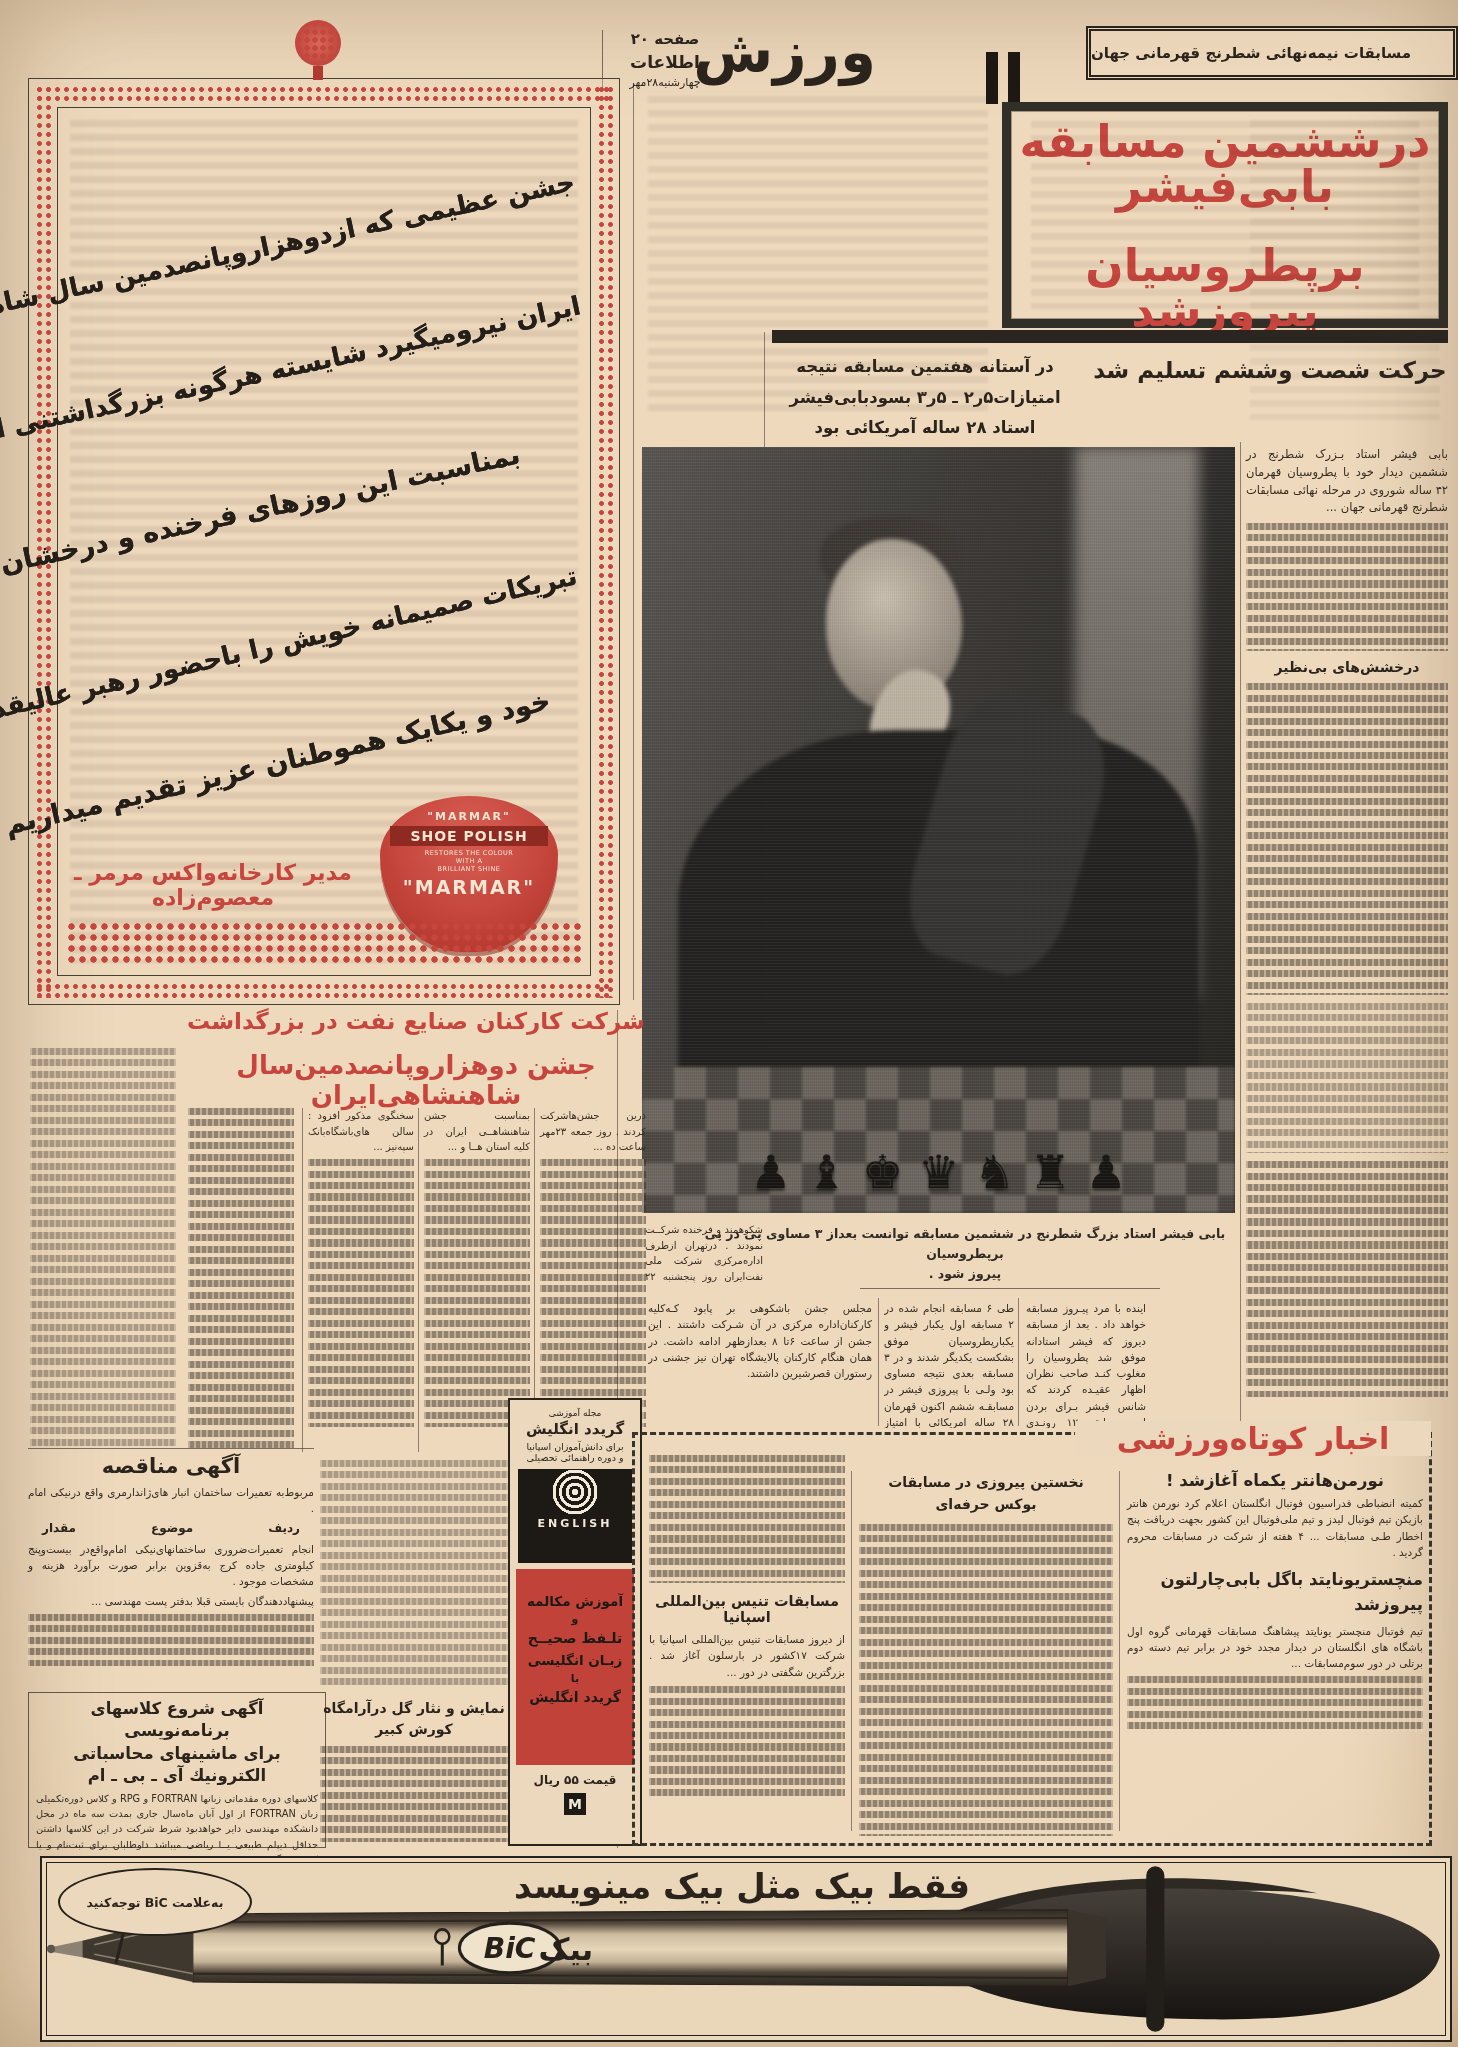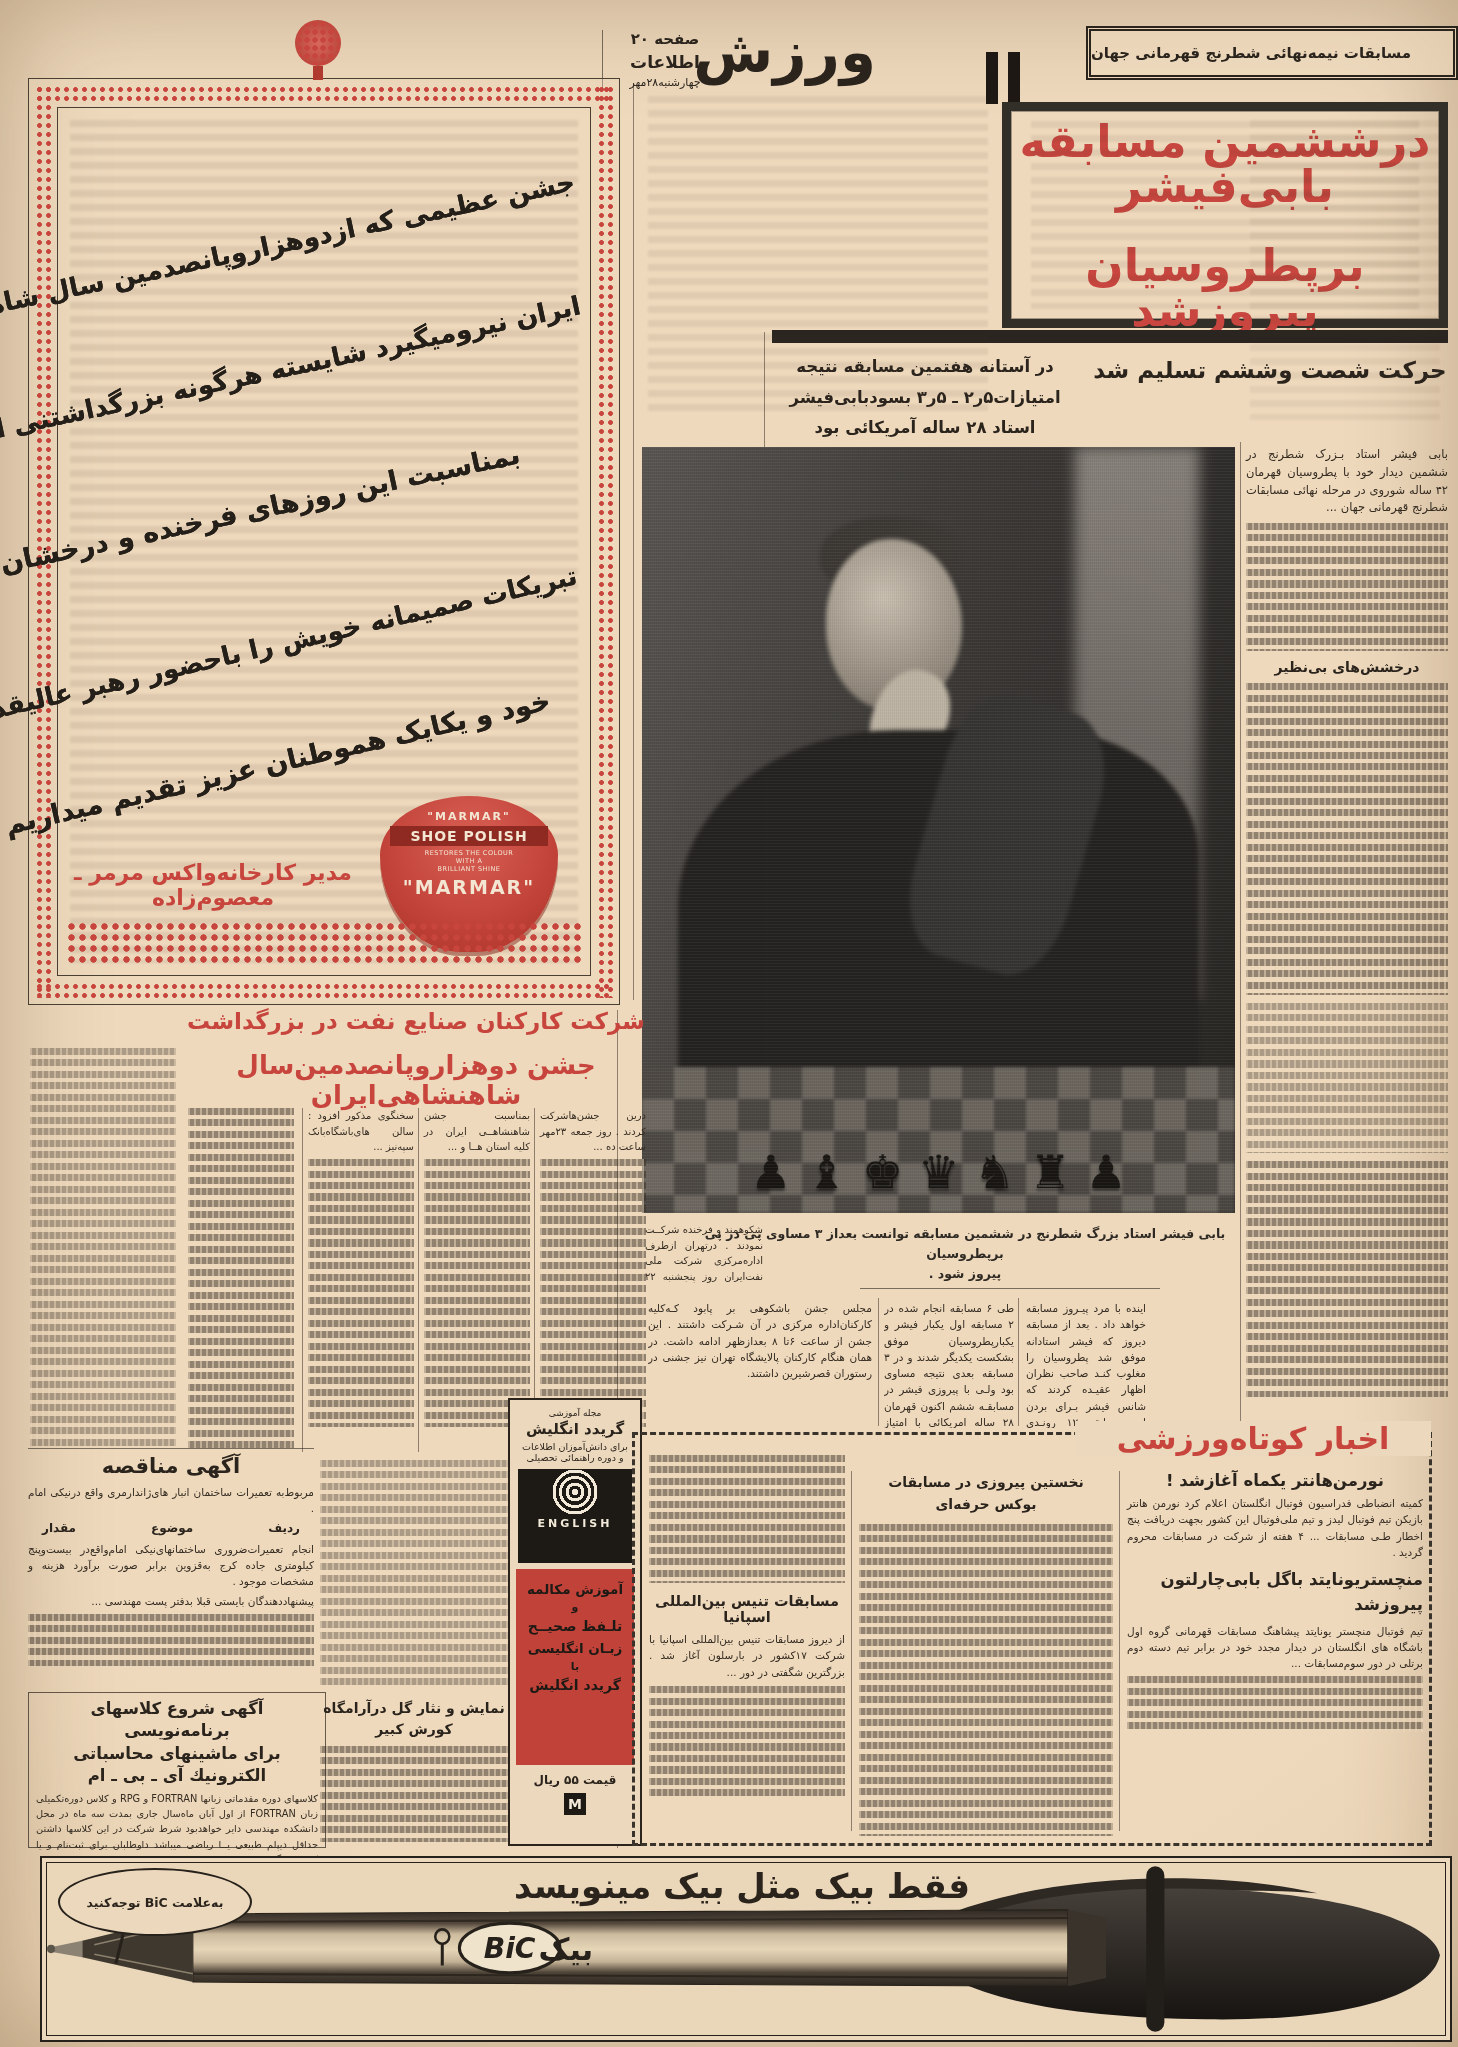--- a/index.html
+++ b/index.html
@@ -208,28 +208,28 @@
   <div class="abs fill soft" style="left:320px;top:1460px;width:188px;height:228px;"></div>
   <div class="abs" style="left:320px;top:1698px;width:188px;height:150px;">
     <div class="bold ctr" style="font-size:14px;line-height:1.5;">نمایش و نثار گل درآرامگاه کورش کبیر</div>
     <div class="fill" style="height:96px;margin-top:6px;"></div>
   </div>
 
   <div class="abs graded" style="left:508px;top:1398px;width:134px;height:448px;box-sizing:border-box;">
     <div class="ctr" style="padding-top:8px;">
       <div style="font-size:9px;">مجله آموزشی</div>
       <div class="bold" style="font-size:15px;margin-top:2px;">گریدد انگلیش</div>
-      <div style="font-size:9.5px;margin-top:3px;">برای دانش‌آموزان اطلاعات</div>
+      <div style="font-size:9.5px;margin-top:3px;">برای دانش‌آموزان اسپانیا</div>
       <div style="font-size:9.5px;">و دوره راهنمائی تحصیلی</div>
     </div>
     <div style="margin:6px 8px 0 8px;height:94px;background:#1d1a16;text-align:center;">
       <div class="spiral"></div>
       <div style="color:#f2e9d8;font-size:11px;letter-spacing:3px;font-weight:bold;">ENGLISH</div>
     </div>
-    <div class="ctr" style="margin:6px 6px 4px 6px;height:196px;background:#c14238;color:#1d1a16;padding-top:12px;box-sizing:border-box;">
+    <div class="ctr" style="margin:6px 6px 4px 6px;height:196px;background:#c14238;color:#1d1a16;padding-top:24px;box-sizing:border-box;">
       <div class="bold" style="font-size:13.5px;">آموزش مکالمه</div>
       <div class="bold" style="font-size:11px;margin-top:4px;">و</div>
       <div class="bold" style="font-size:14px;margin-top:4px;">تلـفظ صحیــح</div>
       <div class="bold" style="font-size:13.5px;margin-top:6px;">زبـان انگلیسی</div>
       <div class="bold" style="font-size:11px;margin-top:4px;">با</div>
       <div class="bold" style="font-size:14px;margin-top:4px;">گریدد انگلیش</div>
     </div>
     <div class="bold ctr" style="font-size:12px;margin-top:8px;">قیمت ۵۵ ریال</div>
     <div style="width:22px;height:22px;background:#1d1a16;color:#f2e9d8;font-weight:bold;font-size:14px;line-height:22px;text-align:center;margin:6px auto 0 auto;">M</div>
   </div>

